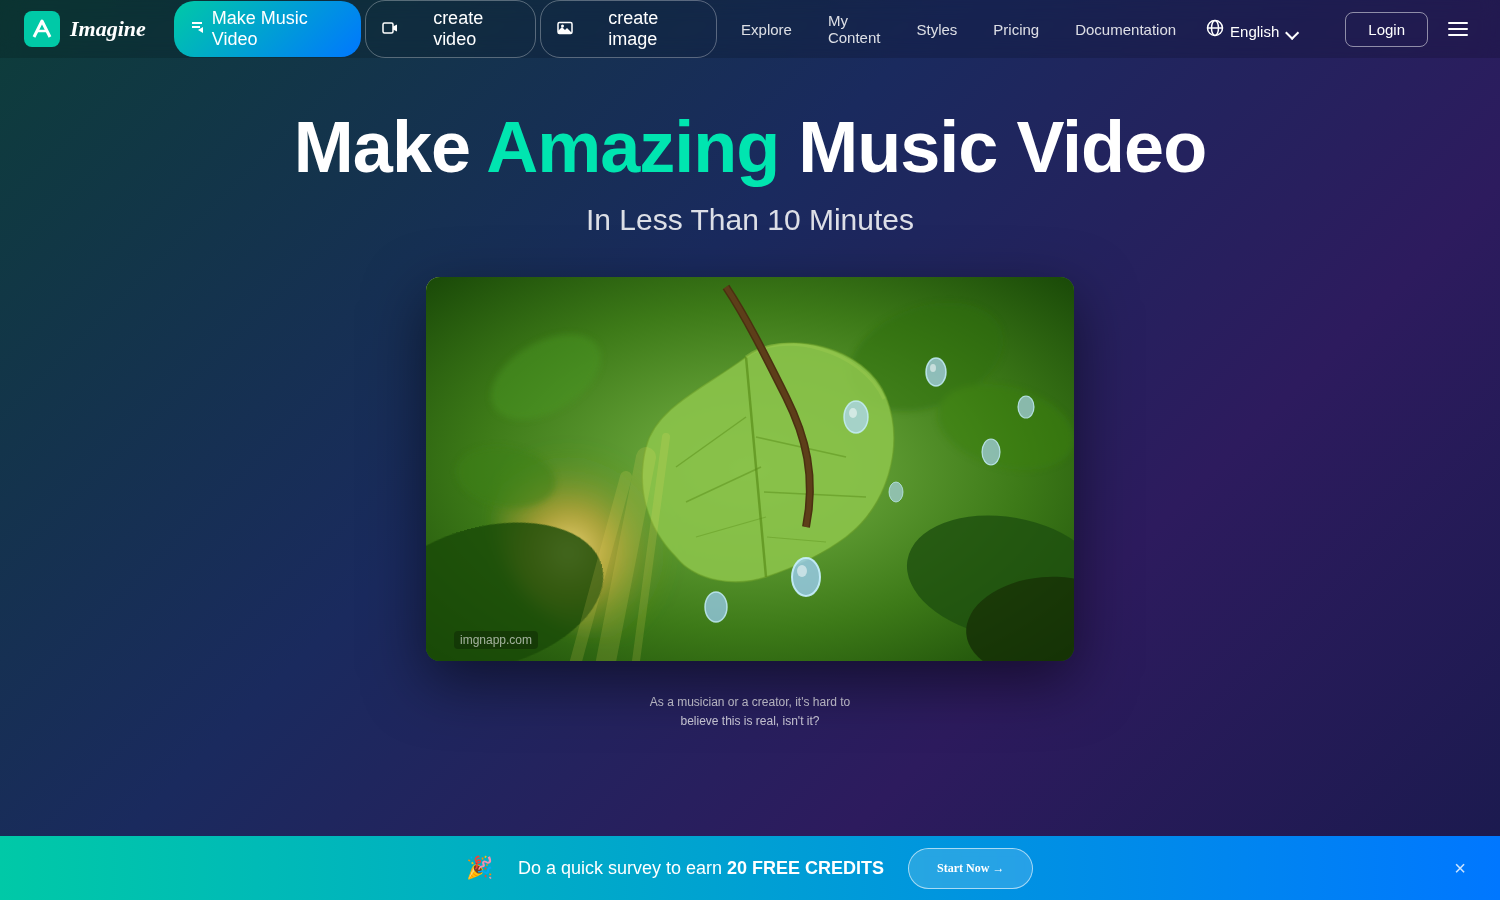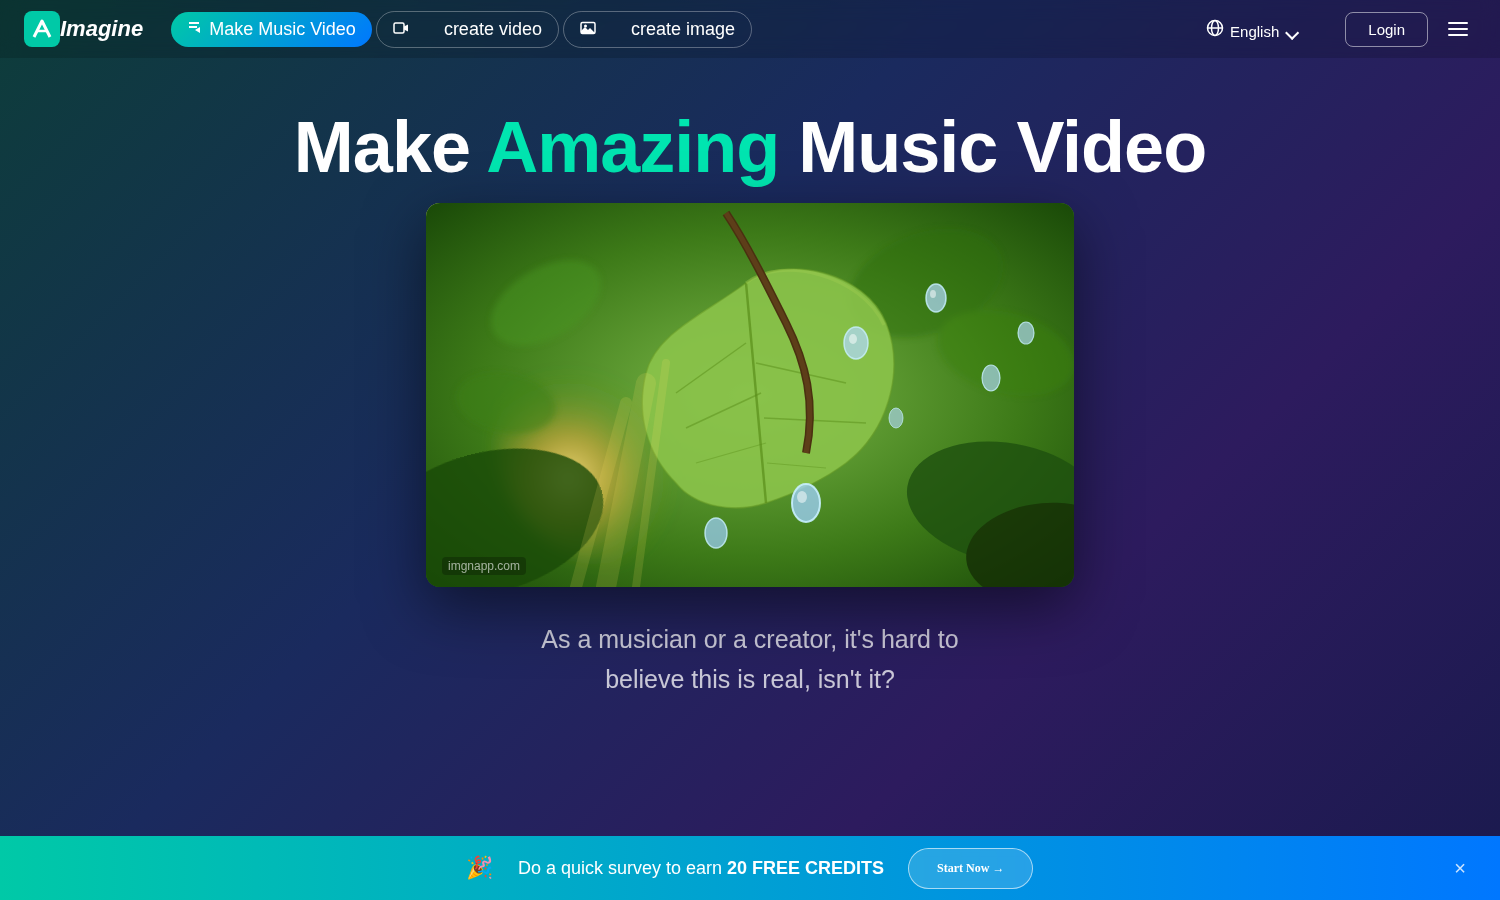--- a/index.html
+++ b/index.html
@@ -20,21 +20,23 @@
       padding: 0 24px;
       height: 58px;
       background: rgba(0,0,0,0.15);
       backdrop-filter: blur(10px);
       position: relative;
       z-index: 10;
     }
     .logo-area {
       display: flex;
       align-items: center;
+      gap: 10px;
       margin-right: 20px;
+      font-family: Liberation Serif, serif;
     }
     .logo-icon {
       width: 36px;
       height: 36px;
     }
     .logo-text {
       font-size: 22px;
       font-weight: 700;
       color: white;
       font-style: italic;
@@ -160,31 +162,31 @@
     .leaf-svg {
       width: 100%;
       height: 100%;
       position: absolute;
       top: 0;
       left: 0;
     }
     .watermark {
       position: absolute;
       bottom: 12px;
-      left: 16px;
+      left: 28px;
       font-size: 12px;
       color: rgba(255,255,255,0.6);
       background: rgba(0,0,0,0.25);
       padding: 2px 6px;
       border-radius: 4px;
     }
 
     
     .body-text {
-      font-size: 25px;
+      font-size: 12px;
       color: rgba(255,255,255,0.75);
       text-align: center;
       margin-top: 32px;
       line-height: 1.6;
     }
 
     
     .bottom-banner {
       position: absolute;
       bottom: 0;
@@ -286,20 +288,27 @@
         <svg width="16" height="14" viewBox="0 0 16 14" fill="none">
             <rect x="1" y="1.5" width="14" height="11" rx="1.5" stroke="white" stroke-width="1.5"></rect>
             <circle cx="5.5" cy="5" r="1.5" fill="white"></circle>
             <path d="M1 10l4-4 3 3 2-2 5 5H1z" fill="white"></path>
           </svg>
       </span>
       <span>create image</span>
     </a>
   </div>
 
+  <div class="nav-links">
+    <span class="nav-link">Explore</span>
+    <span class="nav-link">My Content</span>
+    <span class="nav-link">Styles</span>
+    <span class="nav-link">Pricing</span>
+    <span class="nav-link">Documentation</span>
+  </div>
 
   <div class="nav-right">
     <div class="lang-btn">
       <span>
         <svg width="18" height="18" viewBox="0 0 18 18" fill="none">
             <circle cx="9" cy="9" r="7.5" stroke="white" stroke-width="1.5"></circle>
             <ellipse cx="9" cy="9" rx="3.5" ry="7.5" stroke="white" stroke-width="1.5"></ellipse>
             <line x1="1.5" y1="9" x2="16.5" y2="9" stroke="white" stroke-width="1.5"></line>
           </svg>
       </span>
@@ -314,20 +323,21 @@
           <span></span>
       </div>
     </div>
   </div>
 </nav>
 
 <main class="main-content">
   <h1 class="hero-title">
     <span>Make </span><span class="highlight">Amazing</span><span> Music Video</span>
   </h1>
+  <p class="hero-subtitle">In Less Than 10 Minutes</p>
 
   <div class="hero-image-wrapper">
     <div class="hero-image-bg">
 
       <svg class="leaf-svg" viewBox="0 0 648 384" xmlns="http://www.w3.org/2000/svg">
 
         <defs>
           <radialGradient id="sunGlow" cx="30%" cy="65%" r="45%">
             <stop offset="0%" stop-color="#ffe88a" stop-opacity="0.9"></stop>
             <stop offset="40%" stop-color="#ffb347" stop-opacity="0.5"></stop>

